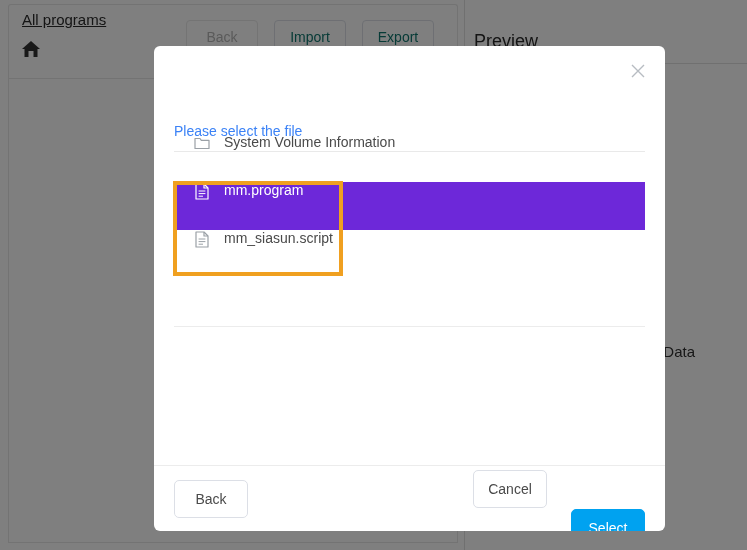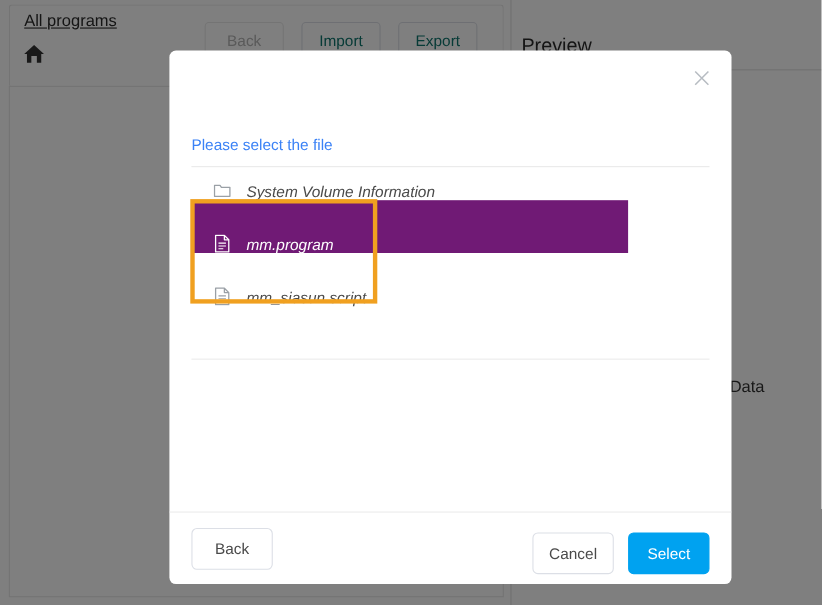--- a/index.html
+++ b/index.html
@@ -167,30 +167,29 @@
     position: absolute;
     left: 20px;
     top: 88px;
     width: 491px;
     height: 330px;
   }
   .file-row {
     position: relative;
     height: 48px;
     display: flex;
-    align-items: flex-end;
+    align-items: flex-start;
     padding-left: 20px;
     box-sizing: border-box;
     cursor: pointer;
     background: transparent;
-    font-style: italic;
   }
   .file-row.selected {
-    background: #701a75;
-    width: 397px;
+    background: #6d28d9;
+    width: 471px;
   }
   .file-row .row-icon {
     width: 16px;
     height: 18px;
     margin-right: 14px;
     flex: 0 0 auto;
     display: flex;
     align-items: center;
     justify-content: center;
     color: #9aa0a6;
@@ -236,43 +235,44 @@
   .footer-left {
     position: absolute;
     left: 20px;
     top: 14px;
     display: flex;
     gap: 14px;
   }
   .footer-right {
     position: absolute;
     right: 20px;
-    top: 18px;
-    display: flex;
-    gap: 13px;
+    top: 4px;
+    display: flex;
+    gap: 24px;
   }
   .dlg-btn {
     min-width: 74px;
     height: 38px;
     line-height: 36px;
     text-align: center;
     font-size: 14px;
     color: #4a4a4a;
     background: #ffffff;
     border: 1px solid #dcdfe6;
     border-radius: 5px;
     box-sizing: border-box;
     padding: 0 14px;
     cursor: pointer;
     white-space: nowrap;
   }
   .dlg-btn.primary {
     background: #00a2f0;
     border-color: #00a2f0;
     color: #ffffff;
+    margin-top: 39px;
   }
 </style>
 </head>
 <body>
 
 <div id="app-background">
 
   <div class="bg-left-panel"></div>
 
   <div class="bg-title">All programs</div>

